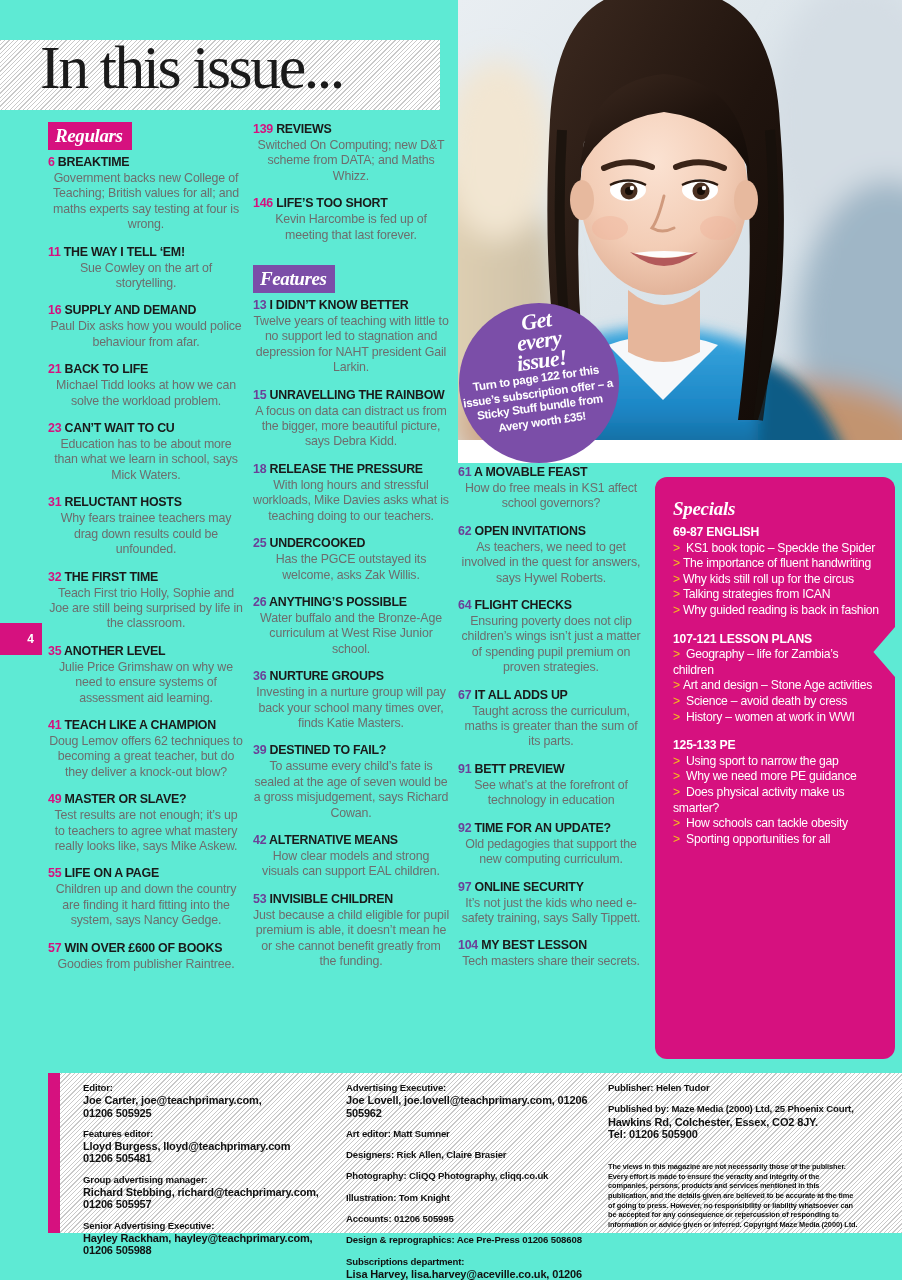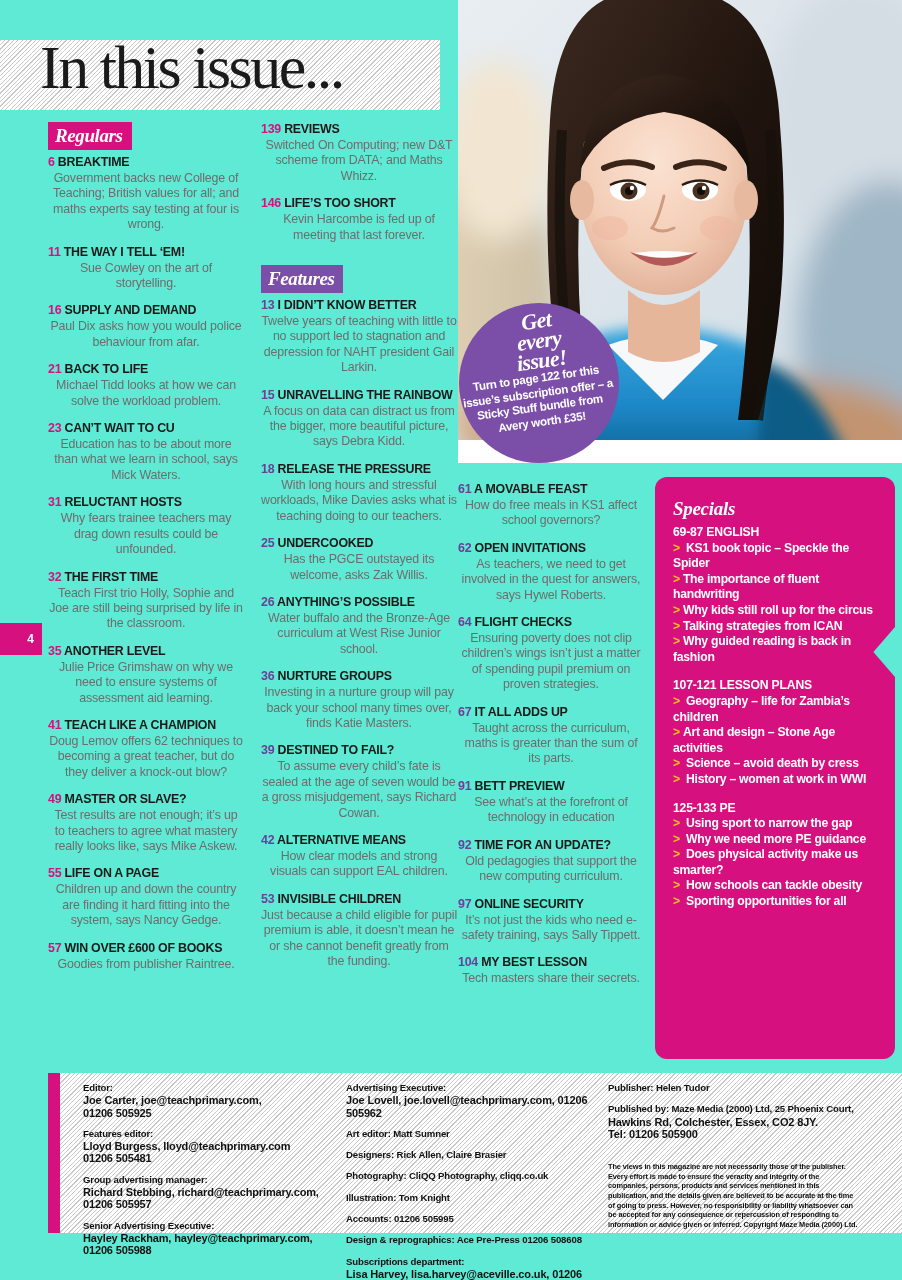--- a/index.html
+++ b/index.html
@@ -45,22 +45,22 @@
     position:absolute;left:0px;top:623px;width:42px;height:32px;
     background:#d6117f;color:#fff;
     font-size:12px;font-weight:bold;
     display:flex;align-items:center;justify-content:flex-end;
     padding-right:8px;box-sizing:border-box;
   }
 
   
   .col{position:absolute;width:196px;}
   #col1{left:48px;top:122px;}
-  #col2{left:253px;top:122px;margin-left:8px;}
-  #col3{left:458px;top:482px;width:186px;}
+  #col2{left:253px;top:122px;}
+  #col3{left:458px;top:465px;width:186px;}
 
   .sec-head{
     display:inline-block;
     font-family:"Liberation Serif", serif;
     font-style:italic;font-weight:bold;
     font-size:19px;line-height:19px;
     color:#ffffff;
     padding:4px 9px 5px 7px;
     margin-bottom:5px;
     letter-spacing:-0.4px;
@@ -118,21 +118,21 @@
     font-family:"Liberation Serif", serif;
     font-style:italic;font-weight:bold;
     font-size:19px;line-height:19px;letter-spacing:-0.3px;
   }
   .sp-group{margin-bottom:13px;}
   .sp-group .sp-title{
     font-size:12.2px;font-weight:bold;line-height:15.6px;
     letter-spacing:-0.2px;margin-bottom:0px;
   }
   .sp-item{
-    font-size:12.2px;font-weight:bold;line-height:15.6px;
+    font-size:12.2px;font-weight:normal;line-height:15.6px;
     letter-spacing:-0.25px;
   }
   .sp-item .arrow{color:#f7c21b;margin-right:3px;}
 
   
   .footer{
     position:absolute;left:48px;top:1073px;width:854px;height:160px;
   }
   .footer-bar{
     position:absolute;left:0;top:0;width:12px;height:160px;background:#d6117f;

